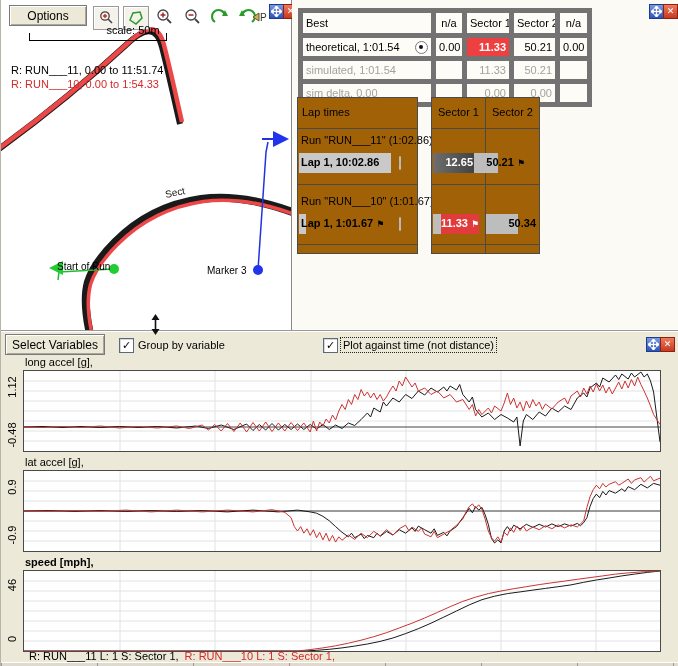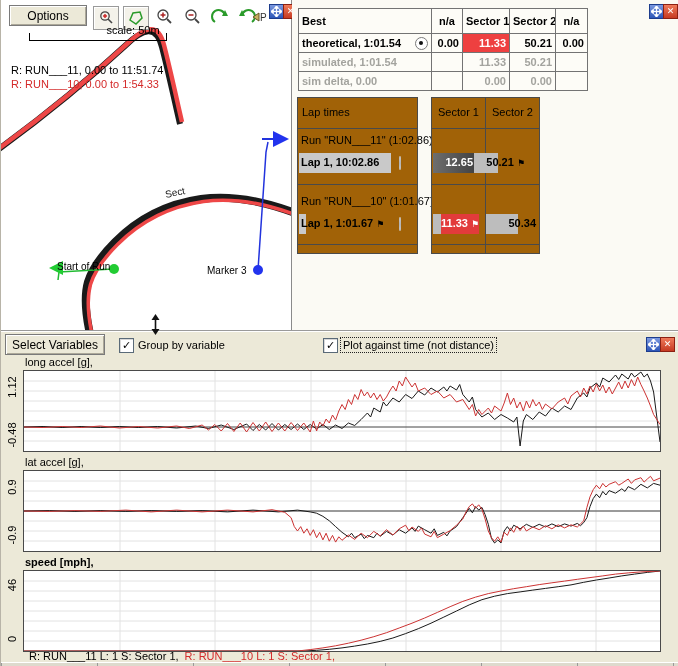--- a/index.html
+++ b/index.html
@@ -19,21 +19,21 @@
   .movebtn{background:linear-gradient(#7c99e0,#2c55b8);border:1px solid #1d3c8c;}
   .closebtn{background:linear-gradient(#ef7a5a,#c63a22);border:1px solid #8c2012;}
   #scale-text{left:72px;top:24px;width:120px;text-align:center;}
   .ruler{background:#000;}
   #run-line-1{left:10px;top:64px;color:#000;}
   #run-line-2{left:10px;top:78px;color:#d42a2a;}
 
   
   #right-panel{left:291px;top:0;width:387px;height:330px;background:#fbfaf4;}
   table.grid{border-collapse:collapse;table-layout:fixed;background:#fdfcf7;}
-  table.grid td{border:1px solid #737373;padding:0 3px;height:18px;overflow:hidden;white-space:nowrap;font-weight:bold;}
+  table.grid td{border:5px solid #737373;padding:0 3px;height:18px;overflow:hidden;white-space:nowrap;}
   td.num{text-align:right;}
   td.hdr{font-size:11px;}
   td.center{text-align:center;}
   .muted{color:#a3a39e;}
   td.cell-red{background:#ee4040;color:#fff;font-weight:bold;}
   .radio{width:11px;height:11px;border:1px solid #7a7a7a;border-radius:50%;background:#fff;position:relative;flex:none;}
   .radio.sel::after{content:"";position:absolute;left:3px;top:3px;width:4px;height:4px;border-radius:50%;background:#111;}
   .radio.light{border-color:#b5b5b5;}
   .lapbox{border:1px solid #4a4a4a;background:#a16207;}
   .hline{position:absolute;left:0;width:100%;height:1px;background:#4a4a4a;}

